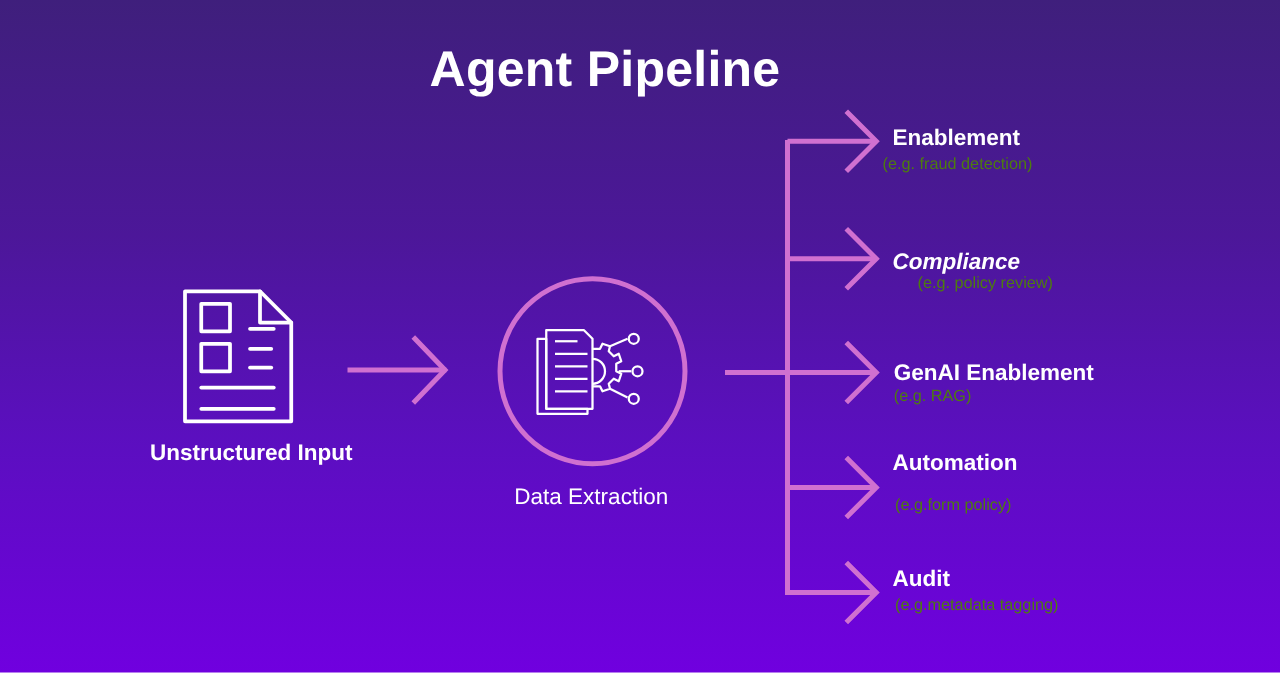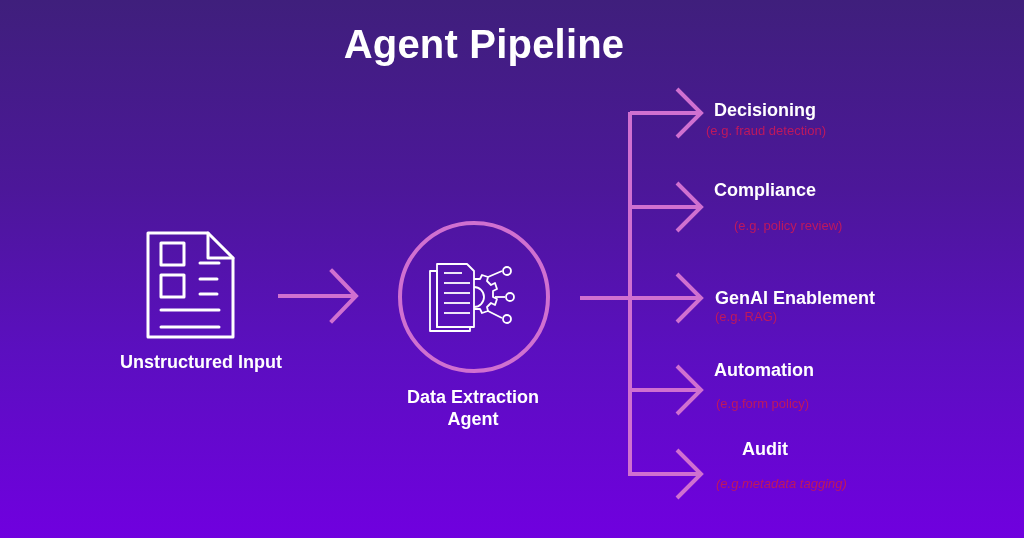--- a/index.html
+++ b/index.html
@@ -3,33 +3,33 @@
 <meta charset="utf-8">
 <style>
   html, body { margin: 0; padding: 0; }
   body {
     width: 1024px; height: 538px; overflow: hidden; position: relative;
     background: linear-gradient(180deg, #3f1f7c 0%, #4c1799 35%, #5b0fbf 65%, #7000df 100%);
     font-family: "Liberation Sans", sans-serif;
     color: #ffffff;
   }
   .title {
-    position: absolute; left: 0; width: 968px; top: 22px;
+    position: absolute; left: 0; width: 968px; top: 34px;
     text-align: center; font-size: 40px; font-weight: bold; letter-spacing: 0.2px;
   }
   svg.canvas { position: absolute; left: 0; top: 0; }
   .label {
     position: absolute; font-size: 18px; font-weight: bold; white-space: nowrap;
   }
   .center-label {
     position: absolute; left: 383px; width: 180px; top: 386px;
-    text-align: center; font-size: 18px; font-weight: bold; line-height: 22px;
+    text-align: center; font-size: 18px; font-weight: normal; line-height: 22px;
   }
   .out-title { position: absolute; font-size: 18px; font-weight: bold; white-space: nowrap; }
-  .out-sub { position: absolute; font-size: 13px; color: #be185d; white-space: nowrap; }
+  .out-sub { position: absolute; font-size: 13px; color: #4d7c0f; white-space: nowrap; }
 </style>
 </head>
 <body>
 
 <div class="title">Agent Pipeline</div>
 
 <svg class="canvas" width="1024" height="538" viewBox="0 0 1024 538">
 
   <g fill="none" stroke="#ffffff" stroke-width="3" stroke-linejoin="round" stroke-linecap="round">
     <path d="M148 233 L208 233 L233 258 L233 337 L148 337 Z"></path>
@@ -92,31 +92,30 @@
         <line x1="630" y1="474" x2="700" y2="474" stroke="#d070d0" stroke-width="4"></line>
         <polyline points="677,450 701,474 677,498" fill="none" stroke="#d070d0" stroke-width="4"></polyline>
       </g>
     </g>
 </svg>
 
 <div class="label" style="left:120px; top:352px;">Unstructured Input</div>
 
 <div class="center-label">
   <div>Data Extraction</div>
-  <div>Agent</div>
 </div>
 
 <div id="outputs">
-  <div class="out-title" style="left:714px; top:100px;">Decisioning</div>
+  <div class="out-title" style="left:714px; top:100px;">Enablement</div>
   <div class="out-sub" style="left:706px; top:123px;">(e.g. fraud detection)</div>
 
-  <div class="out-title" style="left:714px; top:180px;">Compliance</div>
+  <div class="out-title" style="left:714px; top:199px;font-style:italic;">Compliance</div>
   <div class="out-sub" style="left:734px; top:218px;">(e.g. policy review)</div>
 
   <div class="out-title" style="left:715px; top:288px;">GenAI Enablement</div>
   <div class="out-sub" style="left:715px; top:309px;">(e.g. RAG)</div>
 
   <div class="out-title" style="left:714px; top:360px;">Automation</div>
   <div class="out-sub" style="left:716px; top:396px;">(e.g.form policy)</div>
 
-  <div class="out-title" style="left:714px; top:439px;margin-left:28px;">Audit</div>
-  <div class="out-sub" style="left:716px; top:476px;font-style:italic;">(e.g.metadata tagging)</div>
+  <div class="out-title" style="left:714px; top:453px;">Audit</div>
+  <div class="out-sub" style="left:716px; top:476px;">(e.g.metadata tagging)</div>
 </div>
 
 </body></html>

